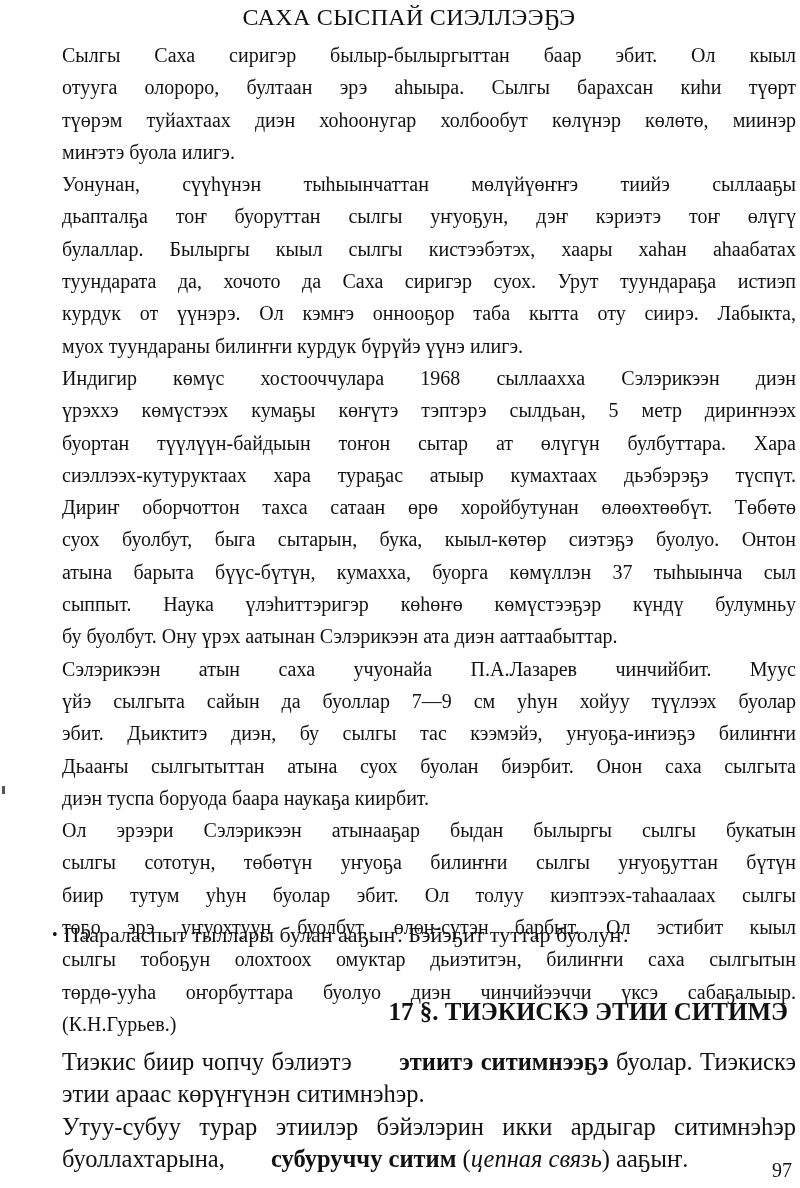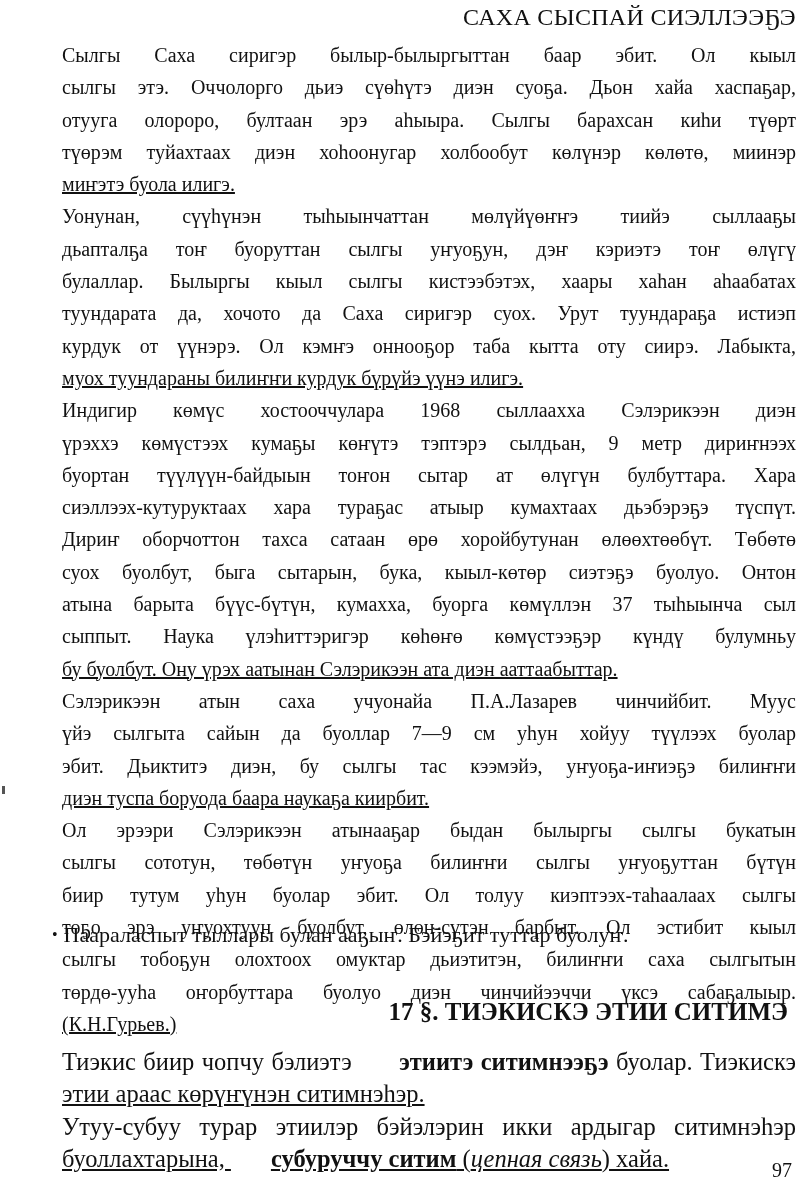--- a/index.html
+++ b/index.html
@@ -4,29 +4,29 @@
 <style>
   html, body { margin: 0; padding: 0; background: #ffffff; }
   body {
     width: 800px; height: 1188px; overflow: hidden; position: relative;
     font-family: "Liberation Serif", "DejaVu Serif", serif;
     color: #111111;
   }
   .page { position: absolute; left: 22px; top: 0; width: 774px; }
   .running-head {
     position: absolute; left: 0; right: 0; top: 2px;
-    text-align: right; font-size: 24px; line-height: 30px; letter-spacing: 0.3px;
+    text-align: center; font-size: 24px; line-height: 30px; letter-spacing: 0.3px;
   }
   .body-text {
     position: absolute; left: 0; top: 39px; width: 774px;
     font-size: 20px; line-height: 32.3px;
   }
   .para { margin: 0; text-align: justify; text-indent: 40px; }
   .para .ln { display: block; text-align: justify; text-align-last: justify; white-space: nowrap; }
-  .para .ln.last { text-align-last: left; text-decoration: underline; }
+  .para .ln.last { text-align-last: left; }
   .bullet-note {
     position: absolute; left: 30px; top: 920px; font-size: 22px; line-height: 30px;
   }
   .bullet-dot { font-size: 16px; vertical-align: 2px; margin-right: 6px; }
   .section-heading {
     position: absolute; left: 0; right: 8px; top: 996px; text-align: right;
     font-weight: bold; font-size: 25px; line-height: 32px;
   }
   .section-body {
     position: absolute; left: 0; top: 1046px; width: 774px;
@@ -41,48 +41,48 @@
 </style>
 </head>
 <body>
 
 <div class="page">
   <div class="running-head">САХА СЫСПАЙ СИЭЛЛЭЭҔЭ</div>
 
   <div class="body-text">
     <p class="para">
       <span class="ln">Сылгы Саха сиригэр былыр-былыргыттан баар эбит. Ол кыыл</span>
-      <span class="ln">сылгы этэ. Оччолорго дьиэ сүөһүтэ диэн суоҕа. Дьон хайа хаспаҕар,</span>
       <span class="ln">отууга олороро, бултаан эрэ аһыыра. Сылгы барахсан киһи түөрт</span>
       <span class="ln">түөрэм туйахтаах диэн хоһоонугар холбообут көлүнэр көлөтө, миинэр</span>
       <span class="ln last">миҥэтэ буола илигэ.</span>
     </p>
     <p class="para">
       <span class="ln">Уонунан, сүүһүнэн тыһыынчаттан мөлүйүөҥҥэ тиийэ сыллааҕы</span>
       <span class="ln">дьапталҕа тоҥ буоруттан сылгы уҥуоҕун, дэҥ кэриэтэ тоҥ өлүгү</span>
       <span class="ln">булаллар. Былыргы кыыл сылгы кистээбэтэх, хаары хаһан аһаабатах</span>
       <span class="ln">туундарата да, хочото да Саха сиригэр суох. Урут туундараҕа истиэп</span>
       <span class="ln">курдук от үүнэрэ. Ол кэмҥэ оннооҕор таба кытта оту сиирэ. Лабыкта,</span>
       <span class="ln last">муох туундараны билиҥҥи курдук бүрүйэ үүнэ илигэ.</span>
     </p>
     <p class="para">
       <span class="ln">Индигир көмүс хостооччулара 1968 сыллаахха Сэлэрикээн диэн</span>
-      <span class="ln">үрэххэ көмүстээх кумаҕы көҥүтэ тэптэрэ сылдьан, 9 метр дириҥнээх</span>
+      <span class="ln">үрэххэ көмүстээх кумаҕы көҥүтэ тэптэрэ сылдьан, 5 метр дириҥнээх</span>
       <span class="ln">буортан түүлүүн-байдыын тоҥон сытар ат өлүгүн булбуттара. Хара</span>
       <span class="ln">сиэллээх-кутуруктаах хара тураҕас атыыр кумахтаах дьэбэрэҕэ түспүт.</span>
       <span class="ln">Дириҥ оборчоттон тахса сатаан өрө хоройбутунан өлөөхтөөбүт. Төбөтө</span>
       <span class="ln">суох буолбут, быга сытарын, бука, кыыл-көтөр сиэтэҕэ буолуо. Онтон</span>
       <span class="ln">атына барыта бүүс-бүтүн, кумахха, буорга көмүллэн 37 тыһыынча сыл</span>
       <span class="ln">сыппыт. Наука үлэһиттэригэр көһөҥө көмүстээҕэр күндү булумньу</span>
       <span class="ln last">бу буолбут. Ону үрэх аатынан Сэлэрикээн ата диэн ааттаабыттар.</span>
     </p>
     <p class="para">
       <span class="ln">Сэлэрикээн атын саха учуонайа П.А.Лазарев чинчийбит. Муус</span>
       <span class="ln">үйэ сылгыта сайын да буоллар 7—9 см уһун хойуу түүлээх буолар</span>
       <span class="ln">эбит. Дьиктитэ диэн, бу сылгы тас кээмэйэ, уҥуоҕа-иҥиэҕэ билиҥҥи</span>
+      <span class="ln">Дьааҥы сылгытыттан атына суох буолан биэрбит. Онон саха сылгыта</span>
       <span class="ln last">диэн туспа боруода баара наукаҕа киирбит.</span>
     </p>
     <p class="para">
       <span class="ln">Ол эрээри Сэлэрикээн атынааҕар быдан былыргы сылгы букатын</span>
       <span class="ln">сылгы сототун, төбөтүн уҥуоҕа билиҥҥи сылгы уҥуоҕуттан бүтүн</span>
       <span class="ln">биир тутум уһун буолар эбит. Ол толуу киэптээх-таһаалаах сылгы</span>
       <span class="ln">тоҕо эрэ уҥуохтуун буолбут, өлөн-сүтэн барбыт. Ол эстибит кыыл</span>
       <span class="ln">сылгы тобоҕун олохтоох омуктар дьиэтитэн, билиҥҥи саха сылгытын</span>
       <span class="ln">төрдө-ууһа оҥорбуттара буолуо диэн чинчийээччи үксэ сабаҕалыыр.</span>
       <span class="ln last">(К.Н.Гурьев.)</span>
@@ -95,20 +95,20 @@
 
   <div class="section-heading">17 §. ТИЭКИСКЭ ЭТИИ СИТИМЭ</div>
 
   <div class="section-body">
     <p class="para">
       <span class="ln"><span>Тиэкис биир чопчу бэлиэтэ </span><b>этиитэ ситимнээҕэ</b><span> буолар. Тиэкискэ</span></span>
       <span class="ln last">этии араас көрүҥүнэн ситимнэһэр.</span>
     </p>
     <p class="para">
       <span class="ln">Утуу-субуу турар этиилэр бэйэлэрин икки ардыгар ситимнэһэр</span>
-      <span class="ln last"><span>буоллахтарына, </span><b>субуруччу ситим</b><span> (</span><i>цепная связь</i><span>) хайа.</span></span>
+      <span class="ln last"><span>буоллахтарына, </span><b>субуруччу ситим</b><span> (</span><i>цепная связь</i><span>) ааҕыҥ.</span></span>
     </p>
   </div>
 
   <div class="page-number">97</div>
 </div>
 
 <div class="margin-mark"></div>
 
 </body></html>

